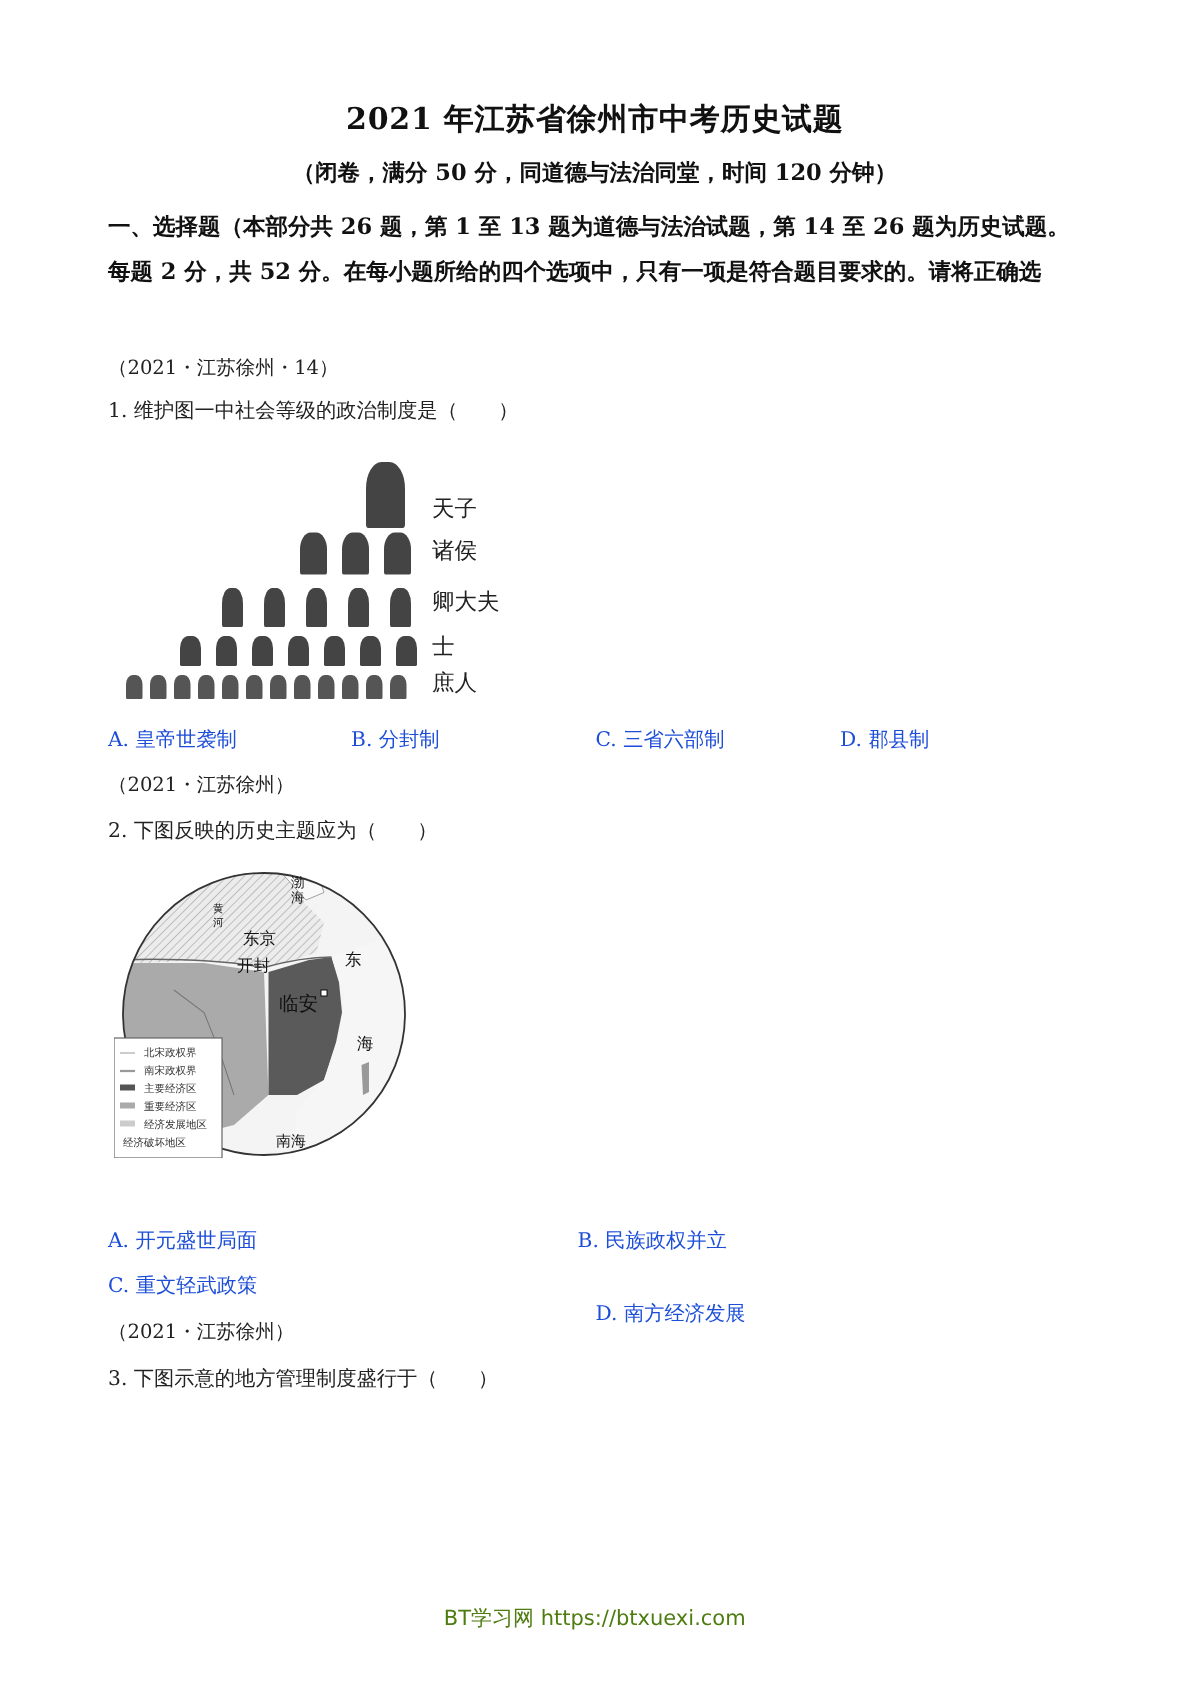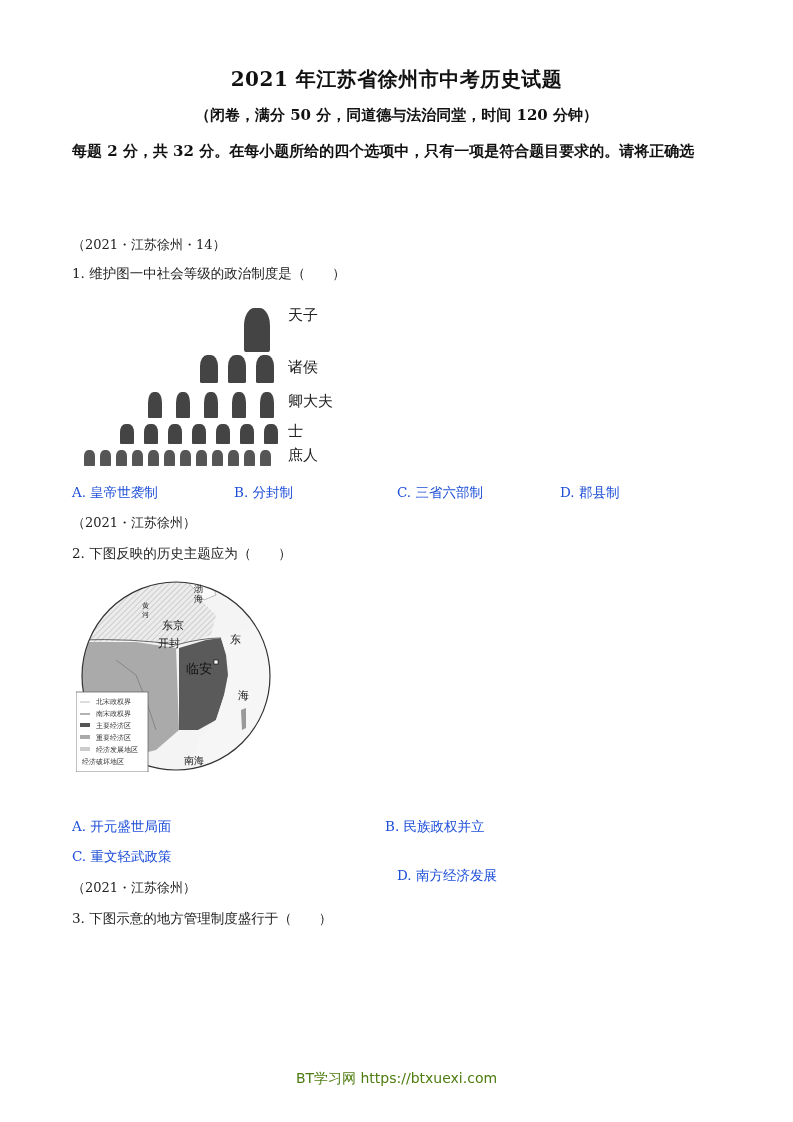--- a/index.html
+++ b/index.html
@@ -23,21 +23,22 @@
   
   .map { left: 76px; top: 580px; width: 196px; height: 192px; }
 </style>
 </head>
 <body>
 
 <div class="abs title">2021 年江苏省徐州市中考历史试题</div>
 <div class="abs subtitle">（闭卷，满分 50 分，同道德与法治同堂，时间 120 分钟）</div>
 
 <div class="abs section">
-  <div>每题 2 分，共 32 分。在每小题所给的四个选项中，只有一项是符合题目要求的。请将正确选</div>
+  <div>一、选择题（本部分共 26 题，第 1 至 13 题为道德与法治试题，第 14 至 26 题为历史试题。</div>
+  <div>每题 2 分，共 52 分。在每小题所给的四个选项中，只有一项是符合题目要求的。请将正确选</div>
 </div>
 
 <div class="abs src" style="top:236px;">（2021・江苏徐州・14）</div>
 <div class="abs q" style="top:265px;">1. 维护图一中社会等级的政治制度是（　　）</div>
 
 <div class="abs pyramid">
 
   <div class="fig" style="left:166px;top:8px;width:26px;height:44px;"></div>
 
   <div class="fig" style="left:122px;top:55px;width:18px;height:28px;"></div>
@@ -64,21 +65,21 @@
   <div class="fig" style="left:54px;top:150px;width:11px;height:16px;background:#555;"></div>
   <div class="fig" style="left:70px;top:150px;width:11px;height:16px;background:#555;"></div>
   <div class="fig" style="left:86px;top:150px;width:11px;height:16px;background:#555;"></div>
   <div class="fig" style="left:102px;top:150px;width:11px;height:16px;background:#555;"></div>
   <div class="fig" style="left:118px;top:150px;width:11px;height:16px;background:#555;"></div>
   <div class="fig" style="left:134px;top:150px;width:11px;height:16px;background:#555;"></div>
   <div class="fig" style="left:150px;top:150px;width:11px;height:16px;background:#555;"></div>
   <div class="fig" style="left:166px;top:150px;width:11px;height:16px;background:#555;"></div>
   <div class="fig" style="left:182px;top:150px;width:11px;height:16px;background:#555;"></div>
 
-  <div class="plabel" style="top:6px;">天子</div>
+  <div class="plabel" style="top:30px;">天子</div>
   <div class="plabel" style="top:58px;">诸侯</div>
   <div class="plabel" style="top:92px;">卿大夫</div>
   <div class="plabel" style="top:122px;">士</div>
   <div class="plabel" style="top:146px;">庶人</div>
 </div>
 
 <div class="abs opt" style="top:484px;left:72px;">
   <span>A.</span>
   <span>皇帝世袭制</span>
 </div>

